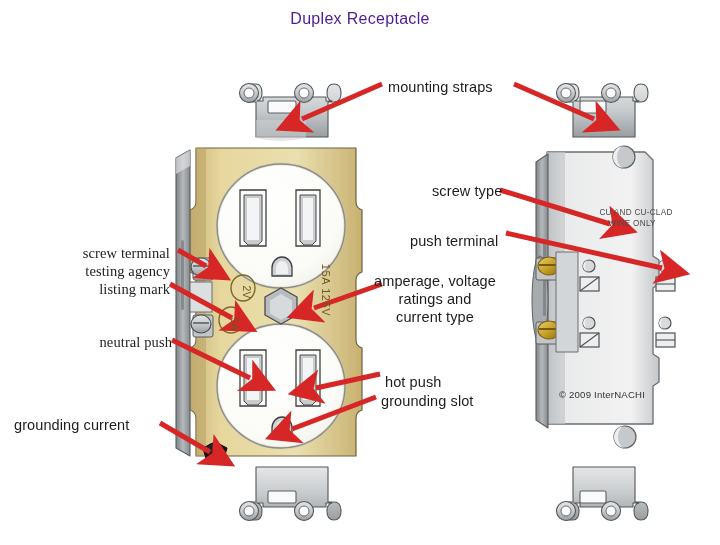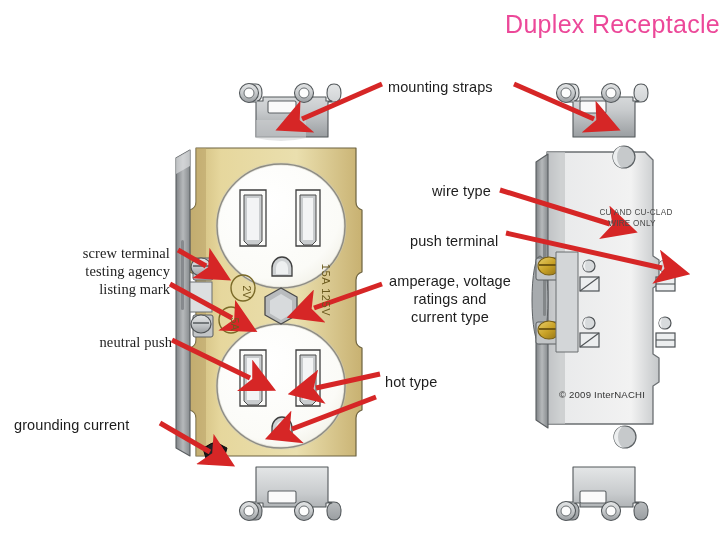--- a/index.html
+++ b/index.html
@@ -4,22 +4,22 @@
 <style>
   html,body{margin:0;padding:0;background:#ffffff;}
   body{width:720px;height:545px;overflow:hidden;
        font-family:"Liberation Sans","DejaVu Sans",sans-serif;color:#1a1a1a;}
   #stage{position:relative;width:720px;height:545px;background:#fff;}
   #svgroot{position:absolute;left:0;top:0;width:720px;height:545px;}
   .lbl{position:absolute;font-size:14.5px;line-height:18px;color:#1d1d1d;
        white-space:pre;letter-spacing:.1px;}
   .lbl.r{text-align:right;font-family:Liberation Serif, serif;}
   .lbl.l{text-align:left;}
-  #title{position:absolute;left:0;top:10px;width:720px;text-align:right;
-         font-size:25px;color:#ec4899;letter-spacing:.3px;}
+  #title{position:absolute;left:0;top:10px;width:720px;text-align:center;
+         font-size:16px;color:#4c1d95;letter-spacing:.3px;}
 </style>
 </head>
 <body>
 
 <div id="stage">
 
   <div id="title">Duplex Receptacle</div>
 
   <svg id="svgroot" viewBox="0 0 720 545">
     <defs>
@@ -272,22 +272,23 @@
       <text x="322" y="290" transform="rotate(90 322 290)" text-anchor="middle" font-family="Liberation Sans, sans-serif" font-size="11" fill="#6b5a1e" letter-spacing="0.6">15A 125V</text>
       <text x="243" y="292" transform="rotate(90 243 292)" text-anchor="middle" font-family="Liberation Sans, sans-serif" font-size="10.5" fill="#6b5a1e">2V</text>
       <text x="231" y="324" transform="rotate(90 231 324)" text-anchor="middle" font-family="Liberation Sans, sans-serif" font-size="10.5" fill="#6b5a1e">5A</text>
       <text x="636" y="215" text-anchor="middle" font-family="Liberation Sans, sans-serif" font-size="8.2" fill="#4a4a4a" letter-spacing="0.25">CU AND CU-CLAD</text>
       <text x="632" y="226" text-anchor="middle" font-family="Liberation Sans, sans-serif" font-size="8.2" fill="#4a4a4a" letter-spacing="0.25">WIRE ONLY</text>
       <text x="602" y="398" text-anchor="middle" font-family="Liberation Sans, sans-serif" font-size="9.6" fill="#333" letter-spacing="0.2">© 2009  InterNACHI</text>
     </g>
   </svg>
 
   <div class="lbl l" style="left:388px;top:78px">mounting straps</div>
-  <div class="lbl l" style="left:432px;top:182px">wire type</div>
+  <div class="lbl l" style="left:432px;top:182px">screw type</div>
   <div class="lbl l" style="left:410px;top:232px">push terminal</div>
   <div class="lbl r" style="left:52px;top:244px;width:118px">screw terminal</div>
   <div class="lbl r" style="left:42px;top:262px;width:128px">testing agency<br>listing mark</div>
-  <div class="lbl l" style="left:385px;top:272px;width:130px;text-align:center">amperage, voltage<br>ratings and<br>current type</div>
+  <div class="lbl l" style="left:370px;top:272px;width:130px;text-align:center">amperage, voltage<br>ratings and<br>current type</div>
   <div class="lbl r" style="left:62px;top:333px;width:110px">neutral push</div>
-  <div class="lbl l" style="left:385px;top:373px">hot type</div>
+  <div class="lbl l" style="left:385px;top:373px">hot push</div>
+  <div class="lbl l" style="left:381px;top:392px">grounding slot</div>
   <div class="lbl l" style="left:14px;top:416px">grounding current</div>
 
 </div>
 
 </body></html>

